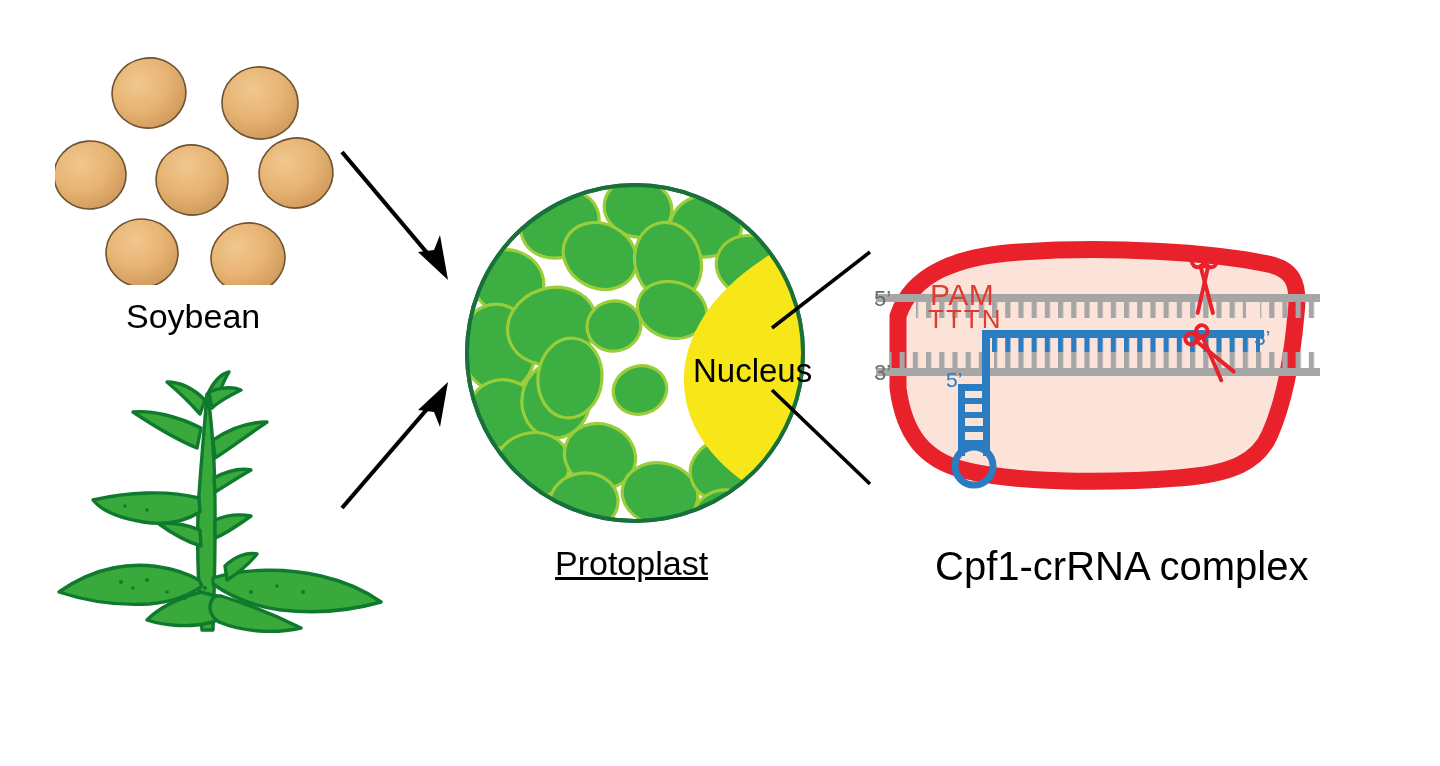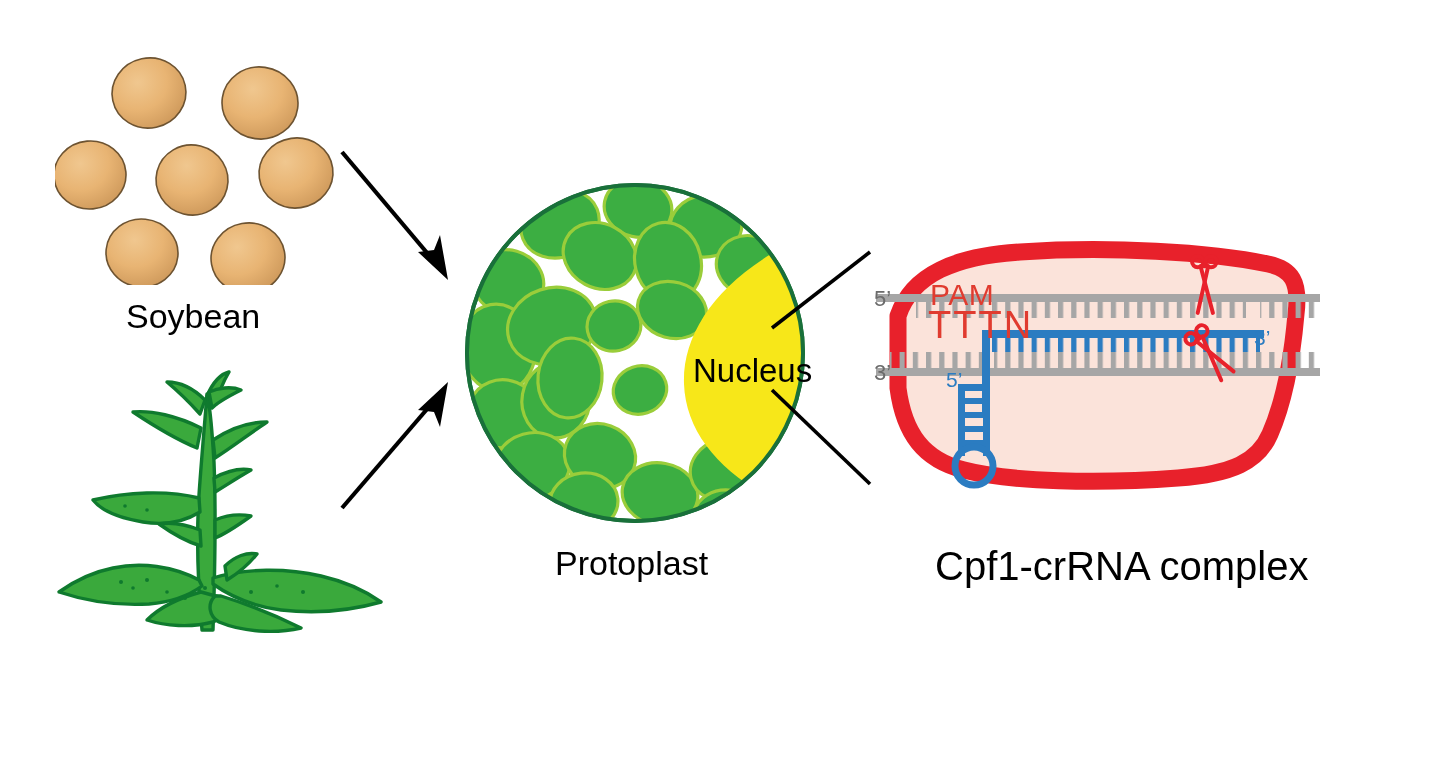--- a/index.html
+++ b/index.html
@@ -28,20 +28,21 @@
     left: 126px; top: 298px;
     font-size: 34px;
   }
   .caption-tobacco {
     left: 122px; top: 640px;
     font-size: 34px;
   }
   .caption-protoplast {
     left: 555px; top: 545px;
     font-size: 34px;
+    text-decoration: underline;
   }
   .caption-complex {
     left: 935px; top: 545px;
     font-size: 40px;
   }
   .caption-nucleus {
     left: 693px; top: 353px;
     font-size: 33px;
   }
   .caption-target {
@@ -287,21 +288,21 @@
         <path d="M17 13 L6 62"></path>
         <path d="M9 13 L17 13"></path>
       </g>
 
       <rect x="424" y="56" width="36" height="8" fill="#a6a6a6"></rect>
       <rect x="424" y="130" width="36" height="8" fill="#a6a6a6"></rect>
     </svg>
   </div>
 
   <div class="abs" style="left:930px; top:278px; color:#e03b2f; font-size:30px; font-family:Liberation Sans, sans-serif; letter-spacing:0.5px;">PAM</div>
-  <div class="abs" style="left:928px; top:304px; color:#e03b2f; font-size:38px; font-family:'Liberation Sans',sans-serif; letter-spacing:2px;">TTTN</div>
+  <div class="abs" style="left:928px; top:304px; color:#e03b2f; font-size:26px; font-family:'Liberation Sans',sans-serif; letter-spacing:2px;">TTTN</div>
 
   <div class="abs" style="left:874px; top:286px; color:#6b6b6b; font-size:22px; font-family:'Liberation Sans',sans-serif;">5’</div>
   <div class="abs" style="left:874px; top:360px; color:#6b6b6b; font-size:22px; font-family:'Liberation Sans',sans-serif;">3’</div>
 
   <div class="abs" style="left:946px; top:368px; color:#2b7cc1; font-size:21px; font-family:'Liberation Sans',sans-serif;">5’</div>
 
   <div class="abs" style="left:1254px; top:326px; color:#2b7cc1; font-size:21px; font-family:'Liberation Sans',sans-serif;">3’</div>
 
 
   <div class="label abs caption-complex">Cpf1-crRNA complex</div>

